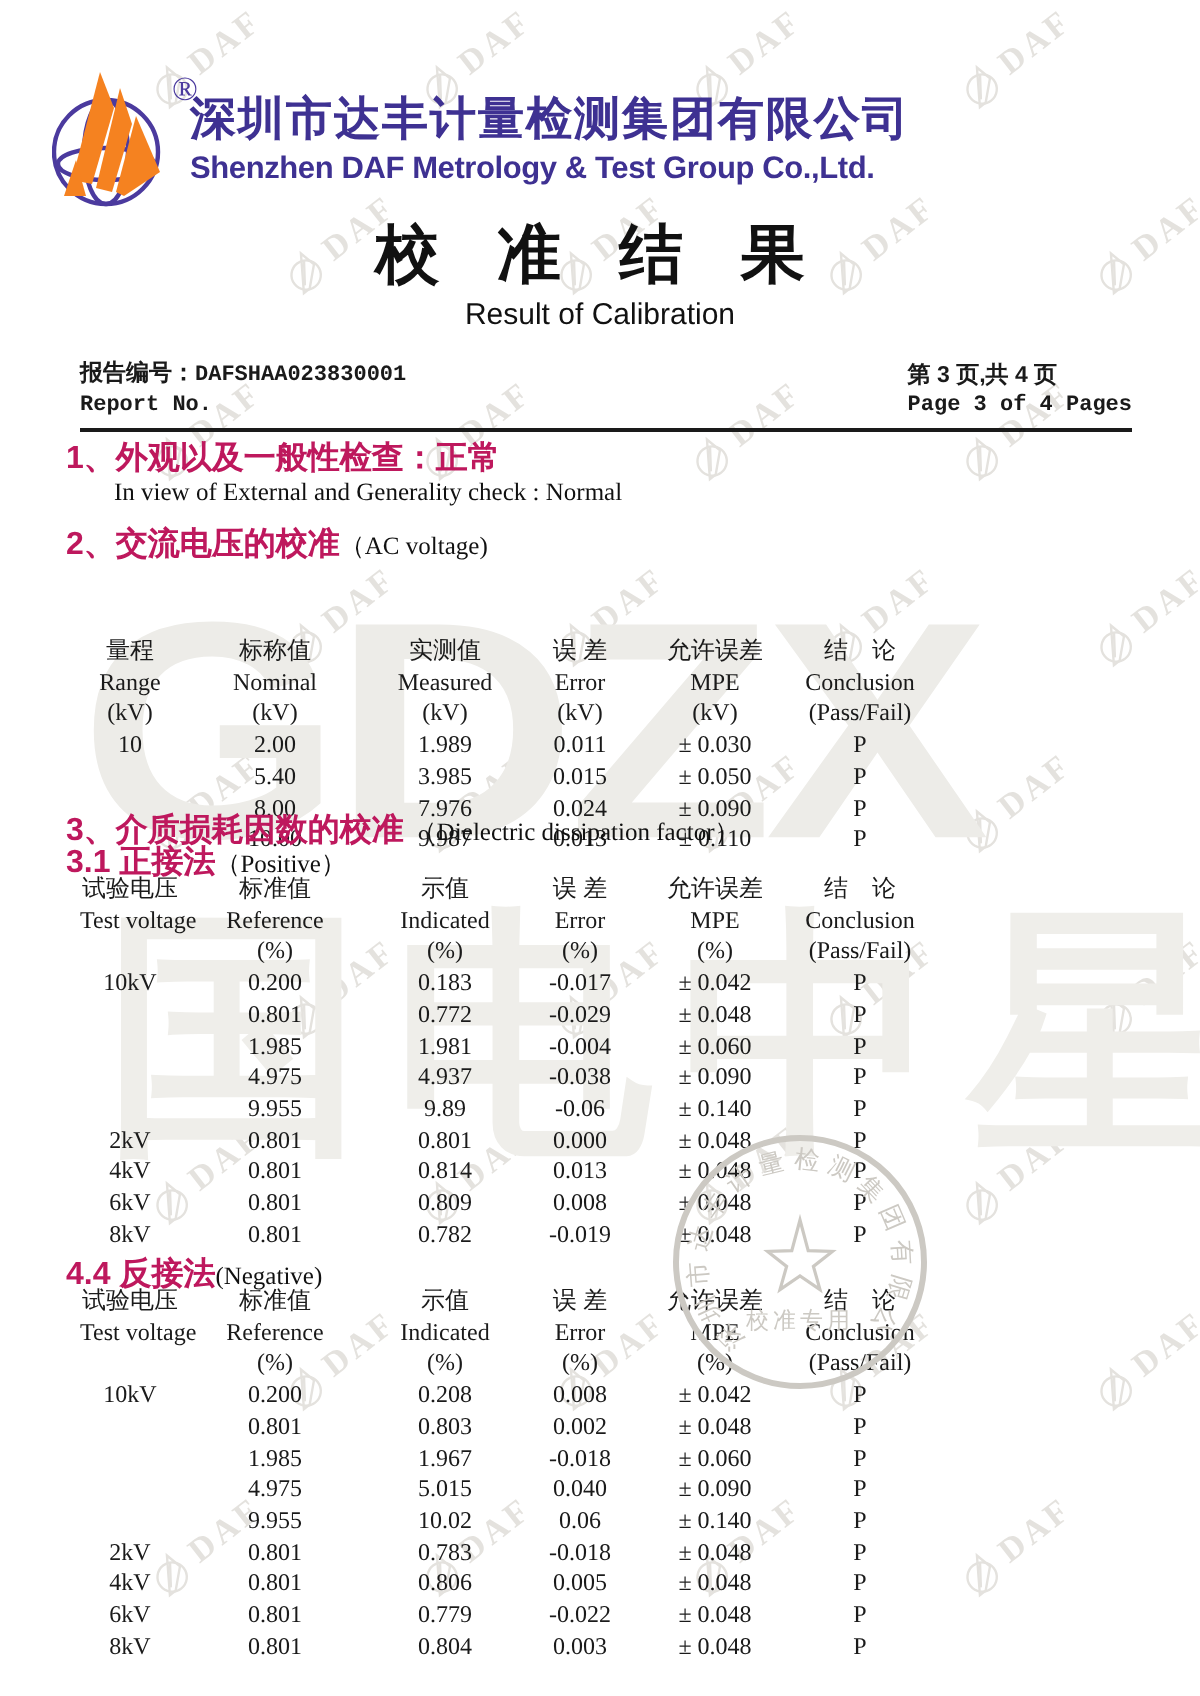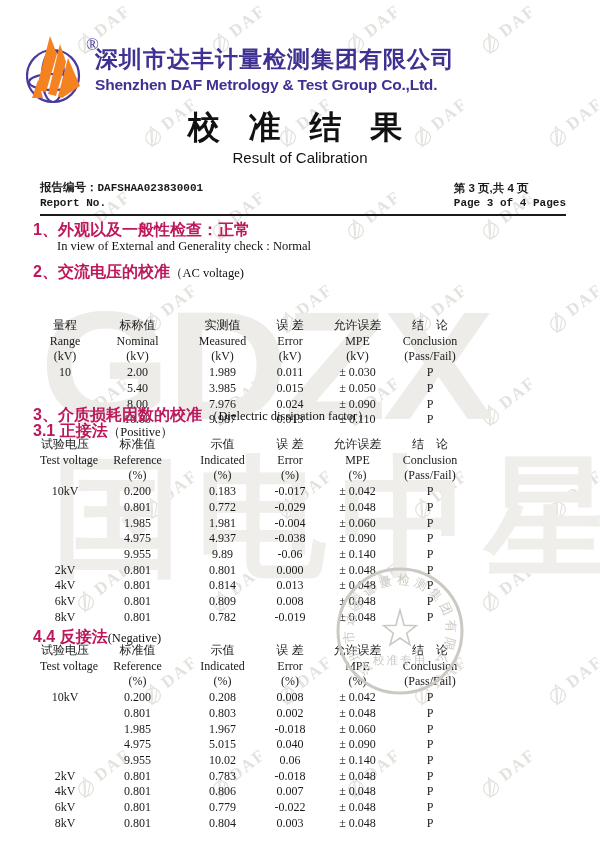--- a/index.html
+++ b/index.html
@@ -676,21 +676,21 @@
           <td>0.801</td>
           <td>0.783</td>
           <td>-0.018</td>
           <td>± 0.048</td>
           <td>P</td>
         </tr>
         <tr>
           <td>4kV</td>
           <td>0.801</td>
           <td>0.806</td>
-          <td>0.007</td>
+          <td>0.005</td>
           <td>± 0.048</td>
           <td>P</td>
         </tr>
         <tr>
           <td>6kV</td>
           <td>0.801</td>
           <td>0.779</td>
           <td>-0.022</td>
           <td>± 0.048</td>
           <td>P</td>

